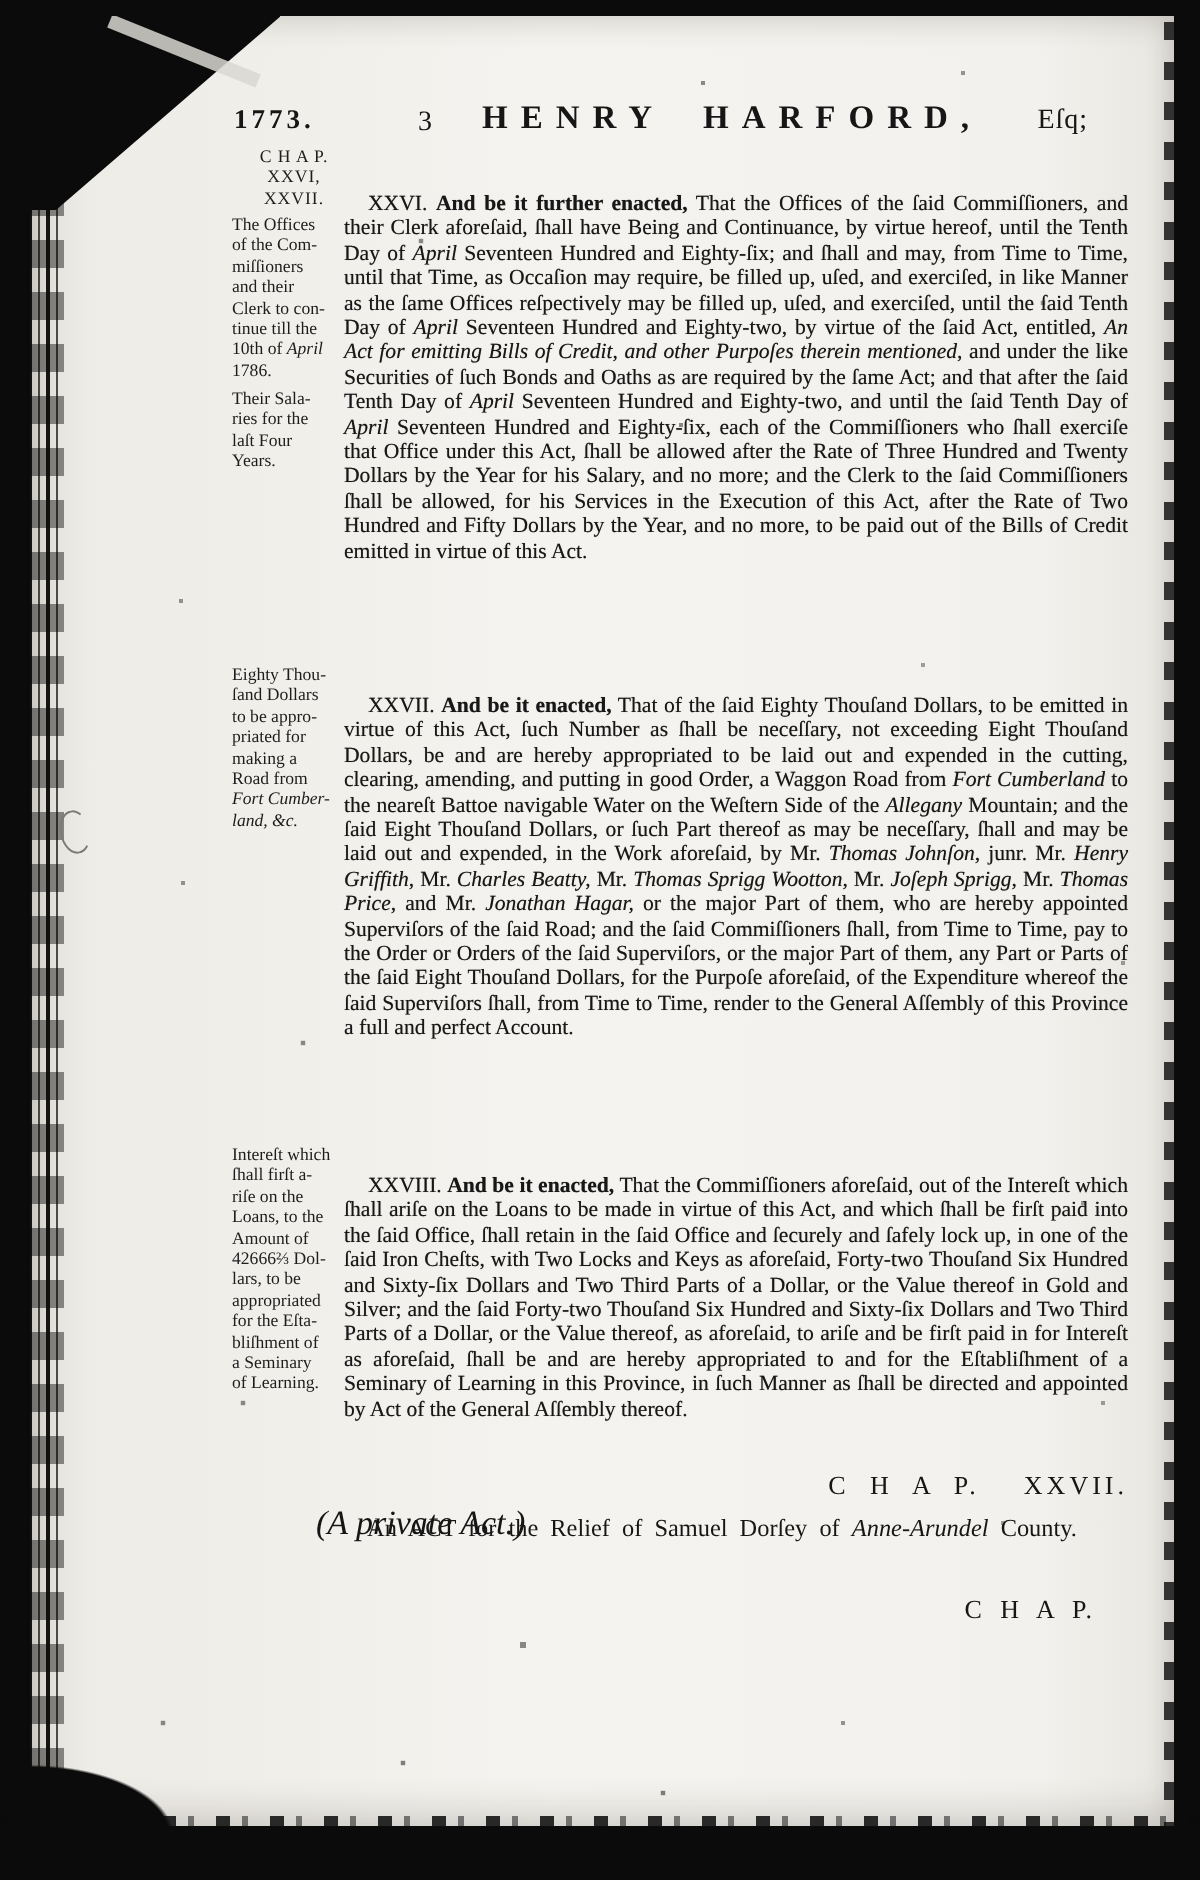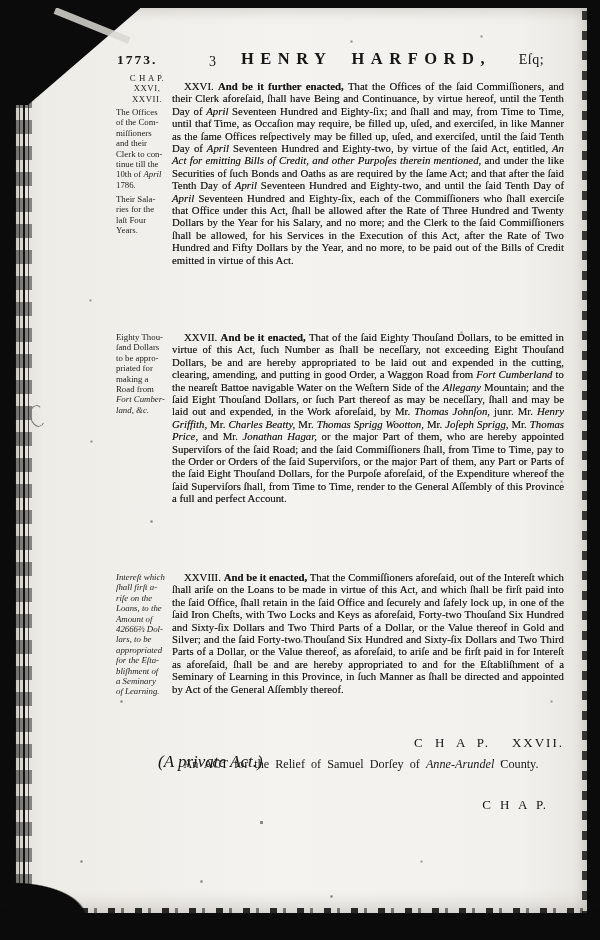--- a/index.html
+++ b/index.html
@@ -53,25 +53,25 @@
   .runtitle{position:absolute;left:241px;top:49px;font-size:16.5px;font-weight:bold;
             letter-spacing:6.5px;word-spacing:9px;white-space:nowrap;}
   .runtitle .esq{font-size:14px;font-weight:normal;letter-spacing:.5px;word-spacing:0;margin-left:8px;}
   
   .mnote{position:absolute;left:116px;width:62px;font-size:8.8px;line-height:10.4px;
          white-space:pre-line;color:#1d1d1d;}
   .mnote1{top:73px;text-align:center;letter-spacing:.5px;}
   .mnote2{top:107px;}
   .mnote3{top:194px;}
   .mnote4{top:332px;}
-  .mnote5{top:572px;font-style:italic;}
+  .mnote5{top:572px;}
   
   .body{position:absolute;left:172px;width:392px;font-size:10.8px;line-height:12.4px;
         text-align:justify;text-indent:12px;color:#171717;
-        text-shadow:0 0 .35px rgba(20,20,20,.55);}
+        text-shadow:0 0 .35px rgba(20,20,20,.55);margin-top:16px;}
   .sec26{top:80px;}
   .sec27{top:331px;}
   .sec28{top:571px;}
   .i{font-style:italic;}
   .b{font-weight:bold;}
   
   .chap-head{position:absolute;left:172px;top:735px;width:392px;text-align:right;
              font-size:13px;white-space:nowrap;}
   .chap-head .chap-label{letter-spacing:2px;word-spacing:5px;margin-right:22px;}
   .chap-head .chap-num{letter-spacing:2px;}

